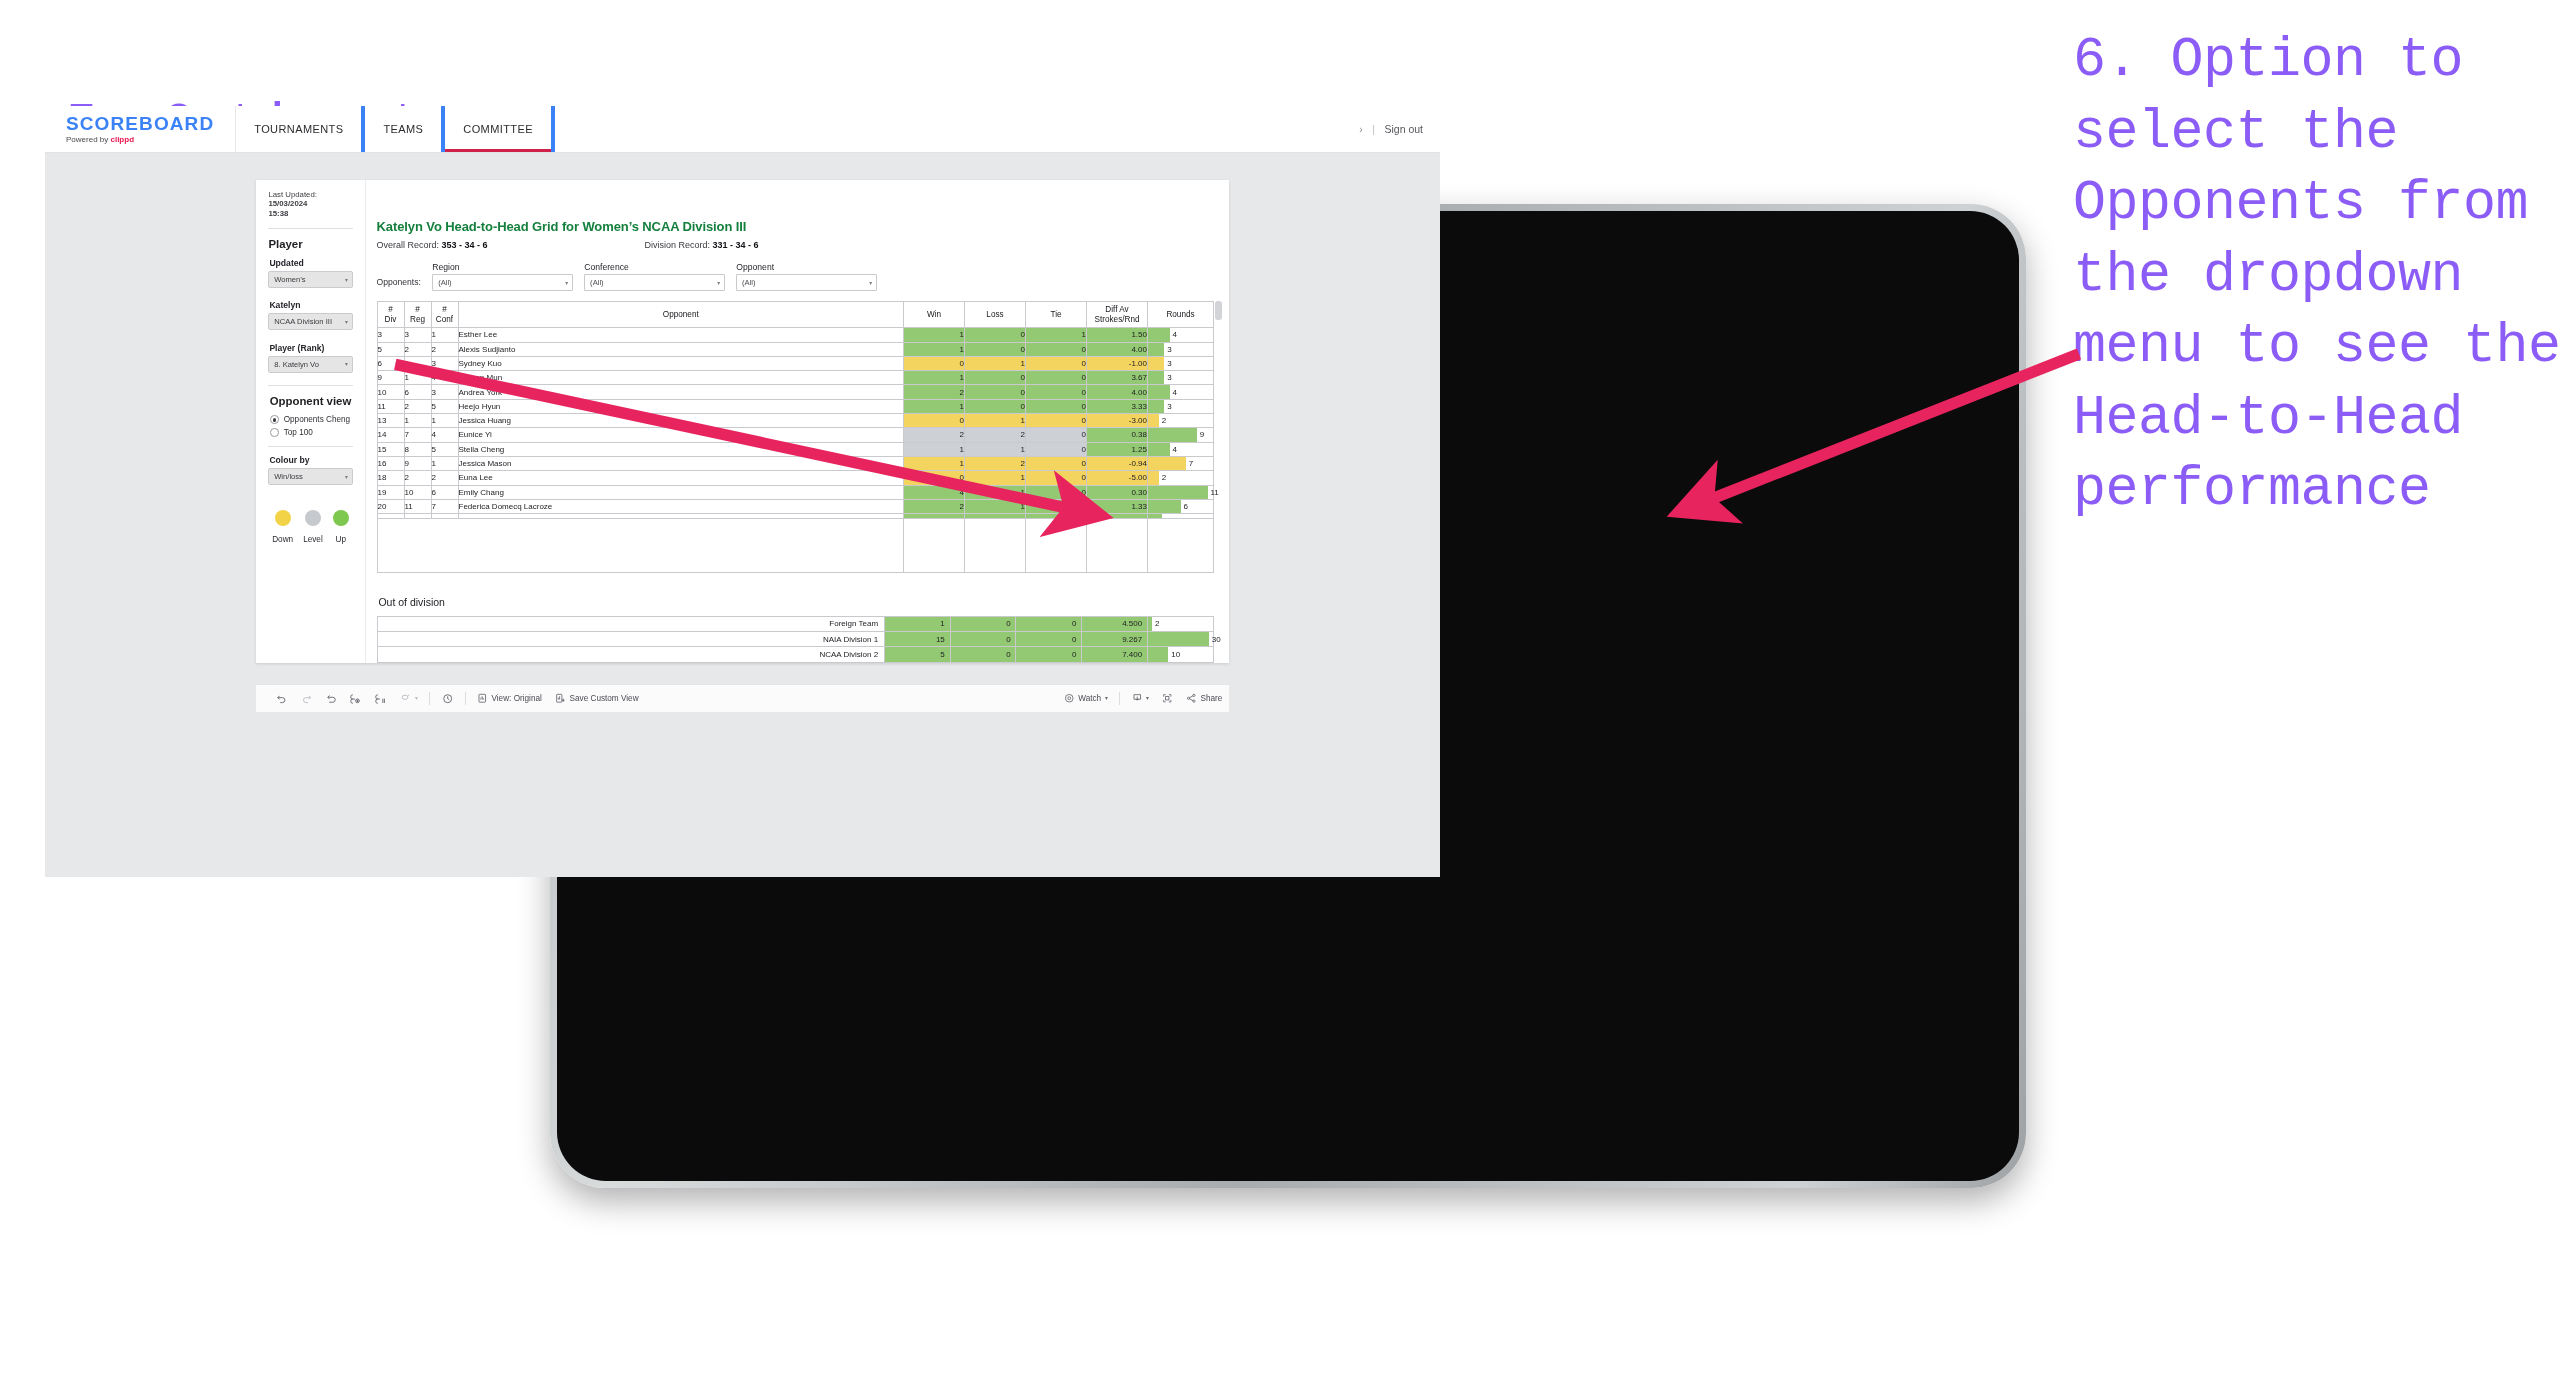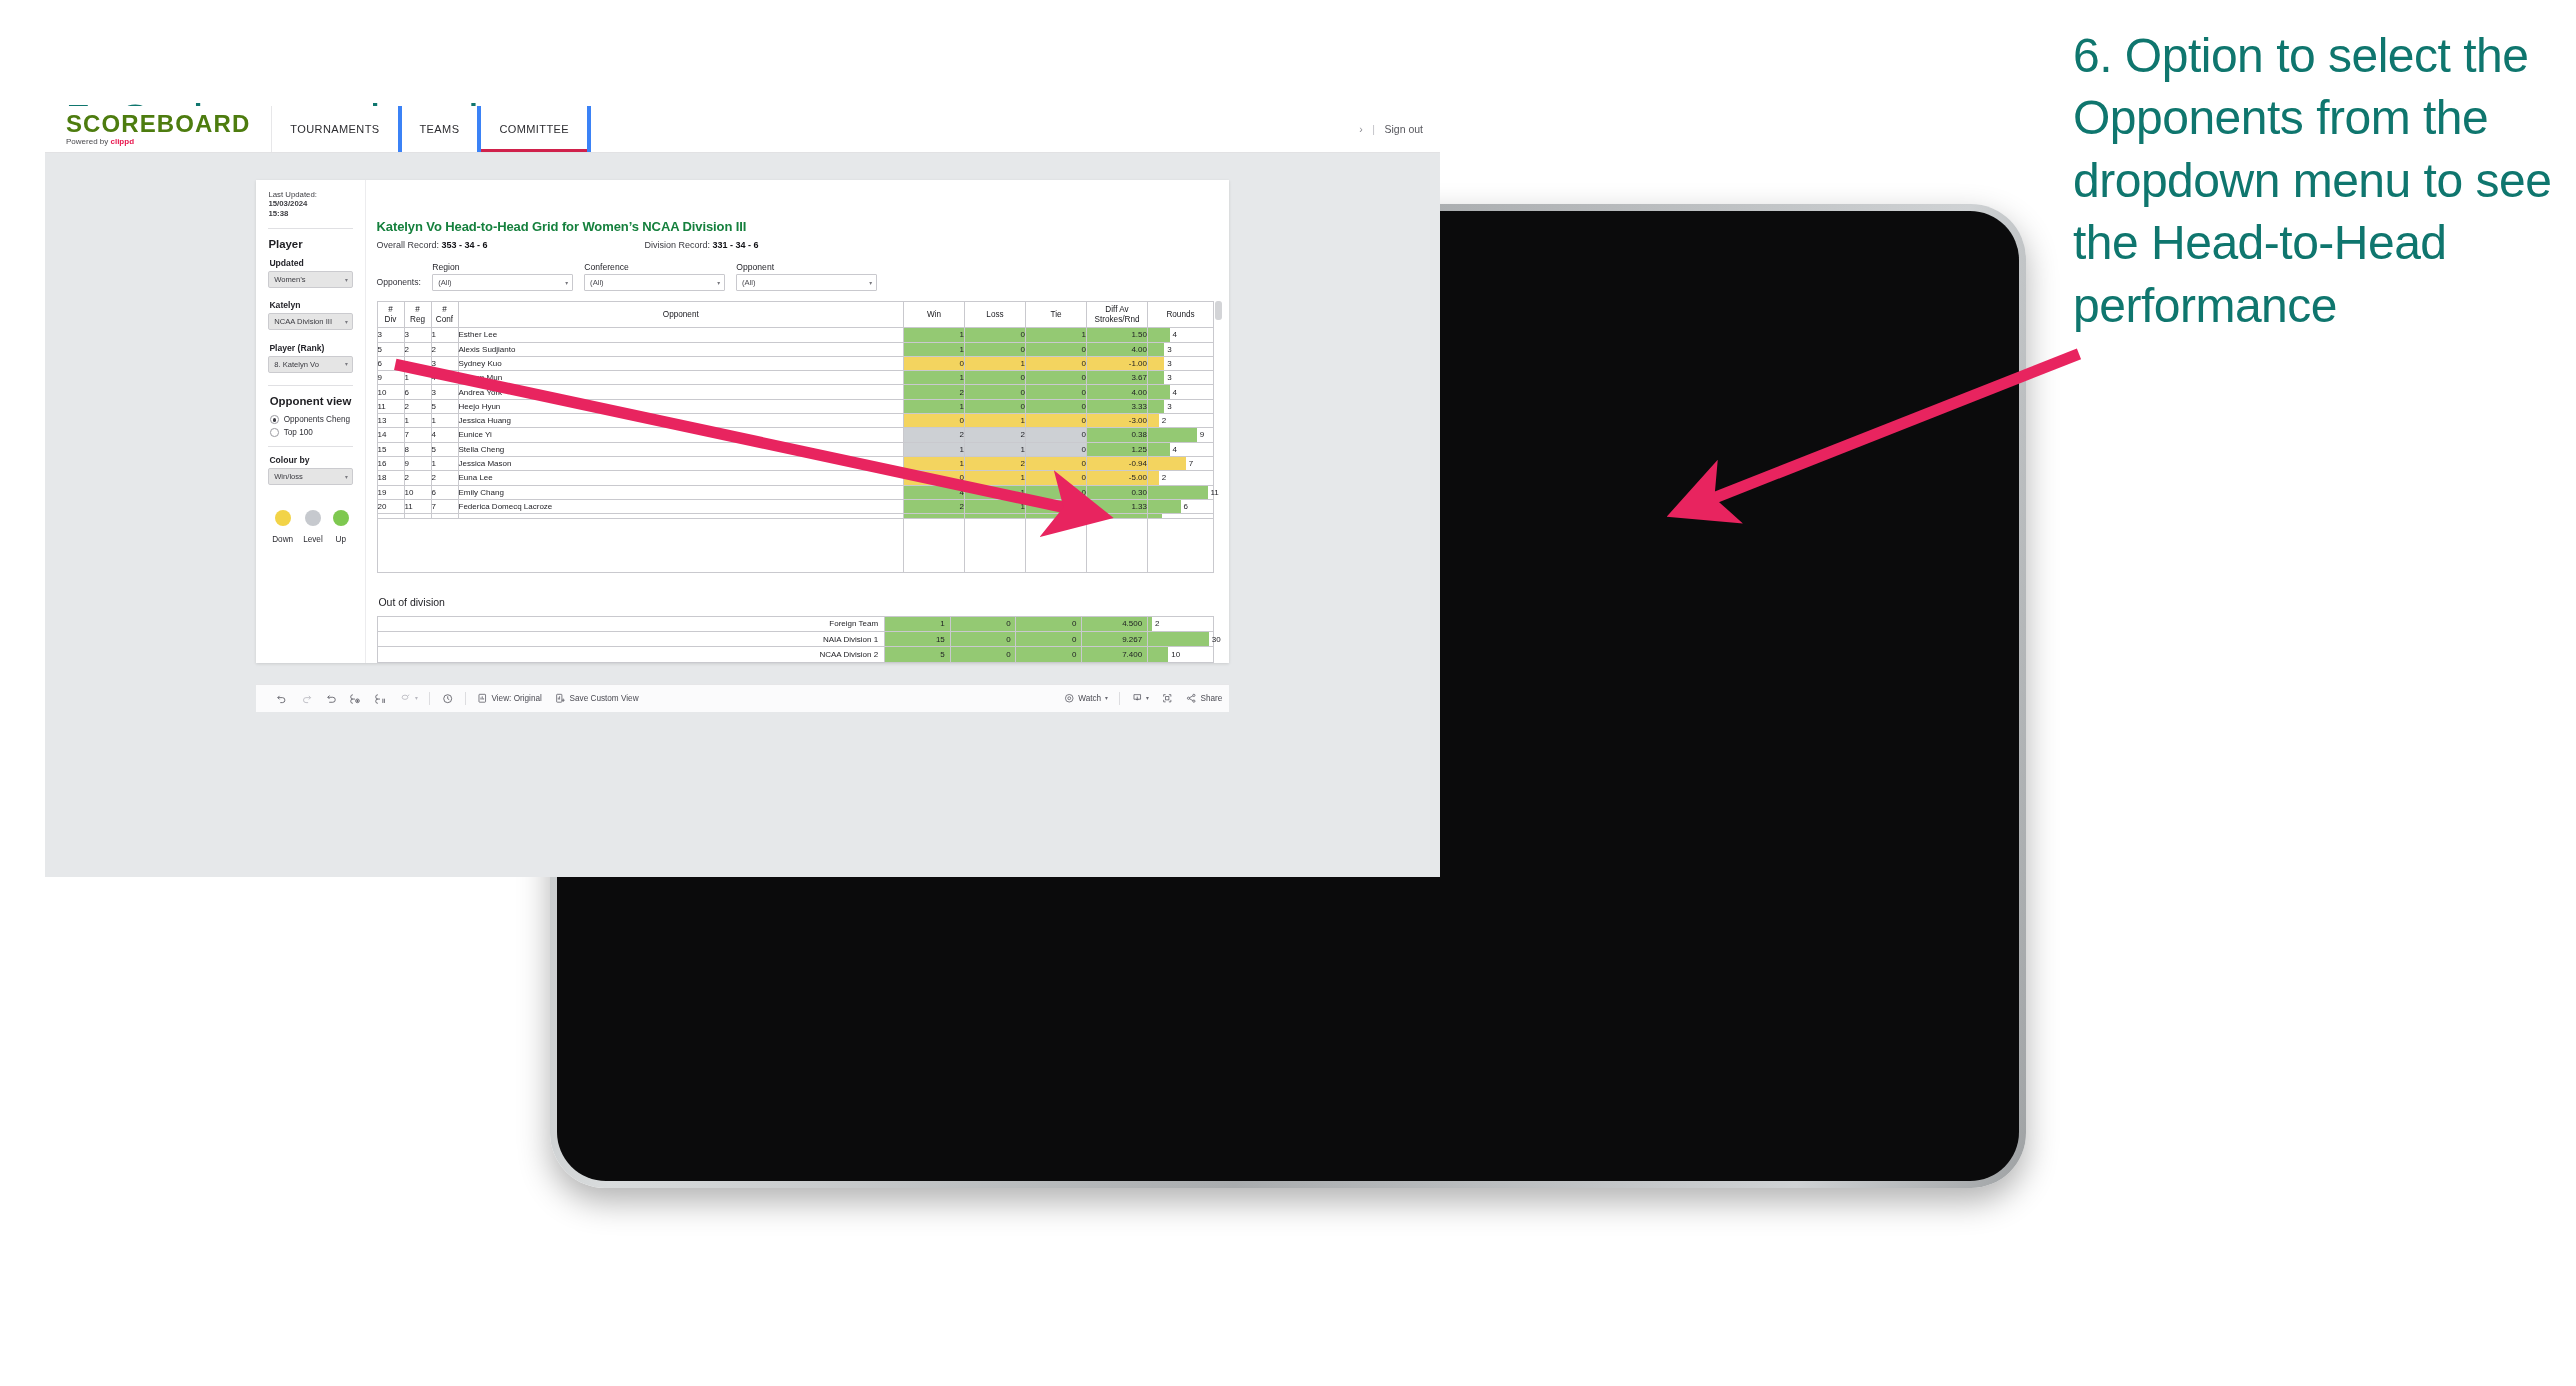--- a/index.html
+++ b/index.html
@@ -5,26 +5,26 @@
   html,body{margin:0;padding:0;}
   body{
     width:2576px;height:1386px;position:relative;overflow:hidden;
     background:#ffffff;
     font-family:"Liberation Sans",sans-serif;
   }
 
   
   .annot{
     position:absolute;
-    color:#0f766e;
-    font-size:48px;
+    color:#8b5cf6;
+    font-size:55px;
     line-height:1.30;
     letter-spacing:-0.5px;
     white-space:pre-line;
-    font-family:Liberation Sans, sans-serif;
+    font-family:Liberation Mono, monospace;
   }
   #annot-left{ left:65px; top:91px; width:495px; }
   #annot-right{ left:2073px; top:25px; width:504px; }
 
   .arrow-svg{position:absolute;left:0;top:0;width:2576px;height:1386px;pointer-events:none;}
 
   
   #tablet{
     position:absolute;left:550px;top:204px;width:1476px;height:984px;
     border-radius:55px;
@@ -55,21 +55,21 @@
   
   #topnav{
     height:46px;background:#ffffff;border-bottom:1px solid #e2e2e4;
     display:flex;align-items:stretch;position:relative;
   }
   .brand{
     display:flex;flex-direction:column;justify-content:center;
     padding:0 21px 0 21px;border-right:1px solid #e7e7e9;
   }
   .brand-title{
-    font-size:24px;font-weight:bold;letter-spacing:1.1px;color:#4d7c0f;
+    font-size:19px;font-weight:bold;letter-spacing:1.1px;color:#3b82f6;
     font-family:"Liberation Sans",sans-serif;line-height:1;
   }
   .brand-sub{font-size:8px;color:#4a4a4e;margin-top:2.9px;line-height:1;}
   .brand-sub .clippd{color:#e8174e;font-weight:bold;}
   .navitem{
     display:flex;align-items:center;padding:0 18px;font-size:11px;color:#2c2c30;
     letter-spacing:0.4px;border-right:4px solid #3b82f6;cursor:pointer;position:relative;
   }
   .navitem.active::after{
     content:"";position:absolute;left:0;right:0;bottom:0;height:2.9px;background:#d0214b;

